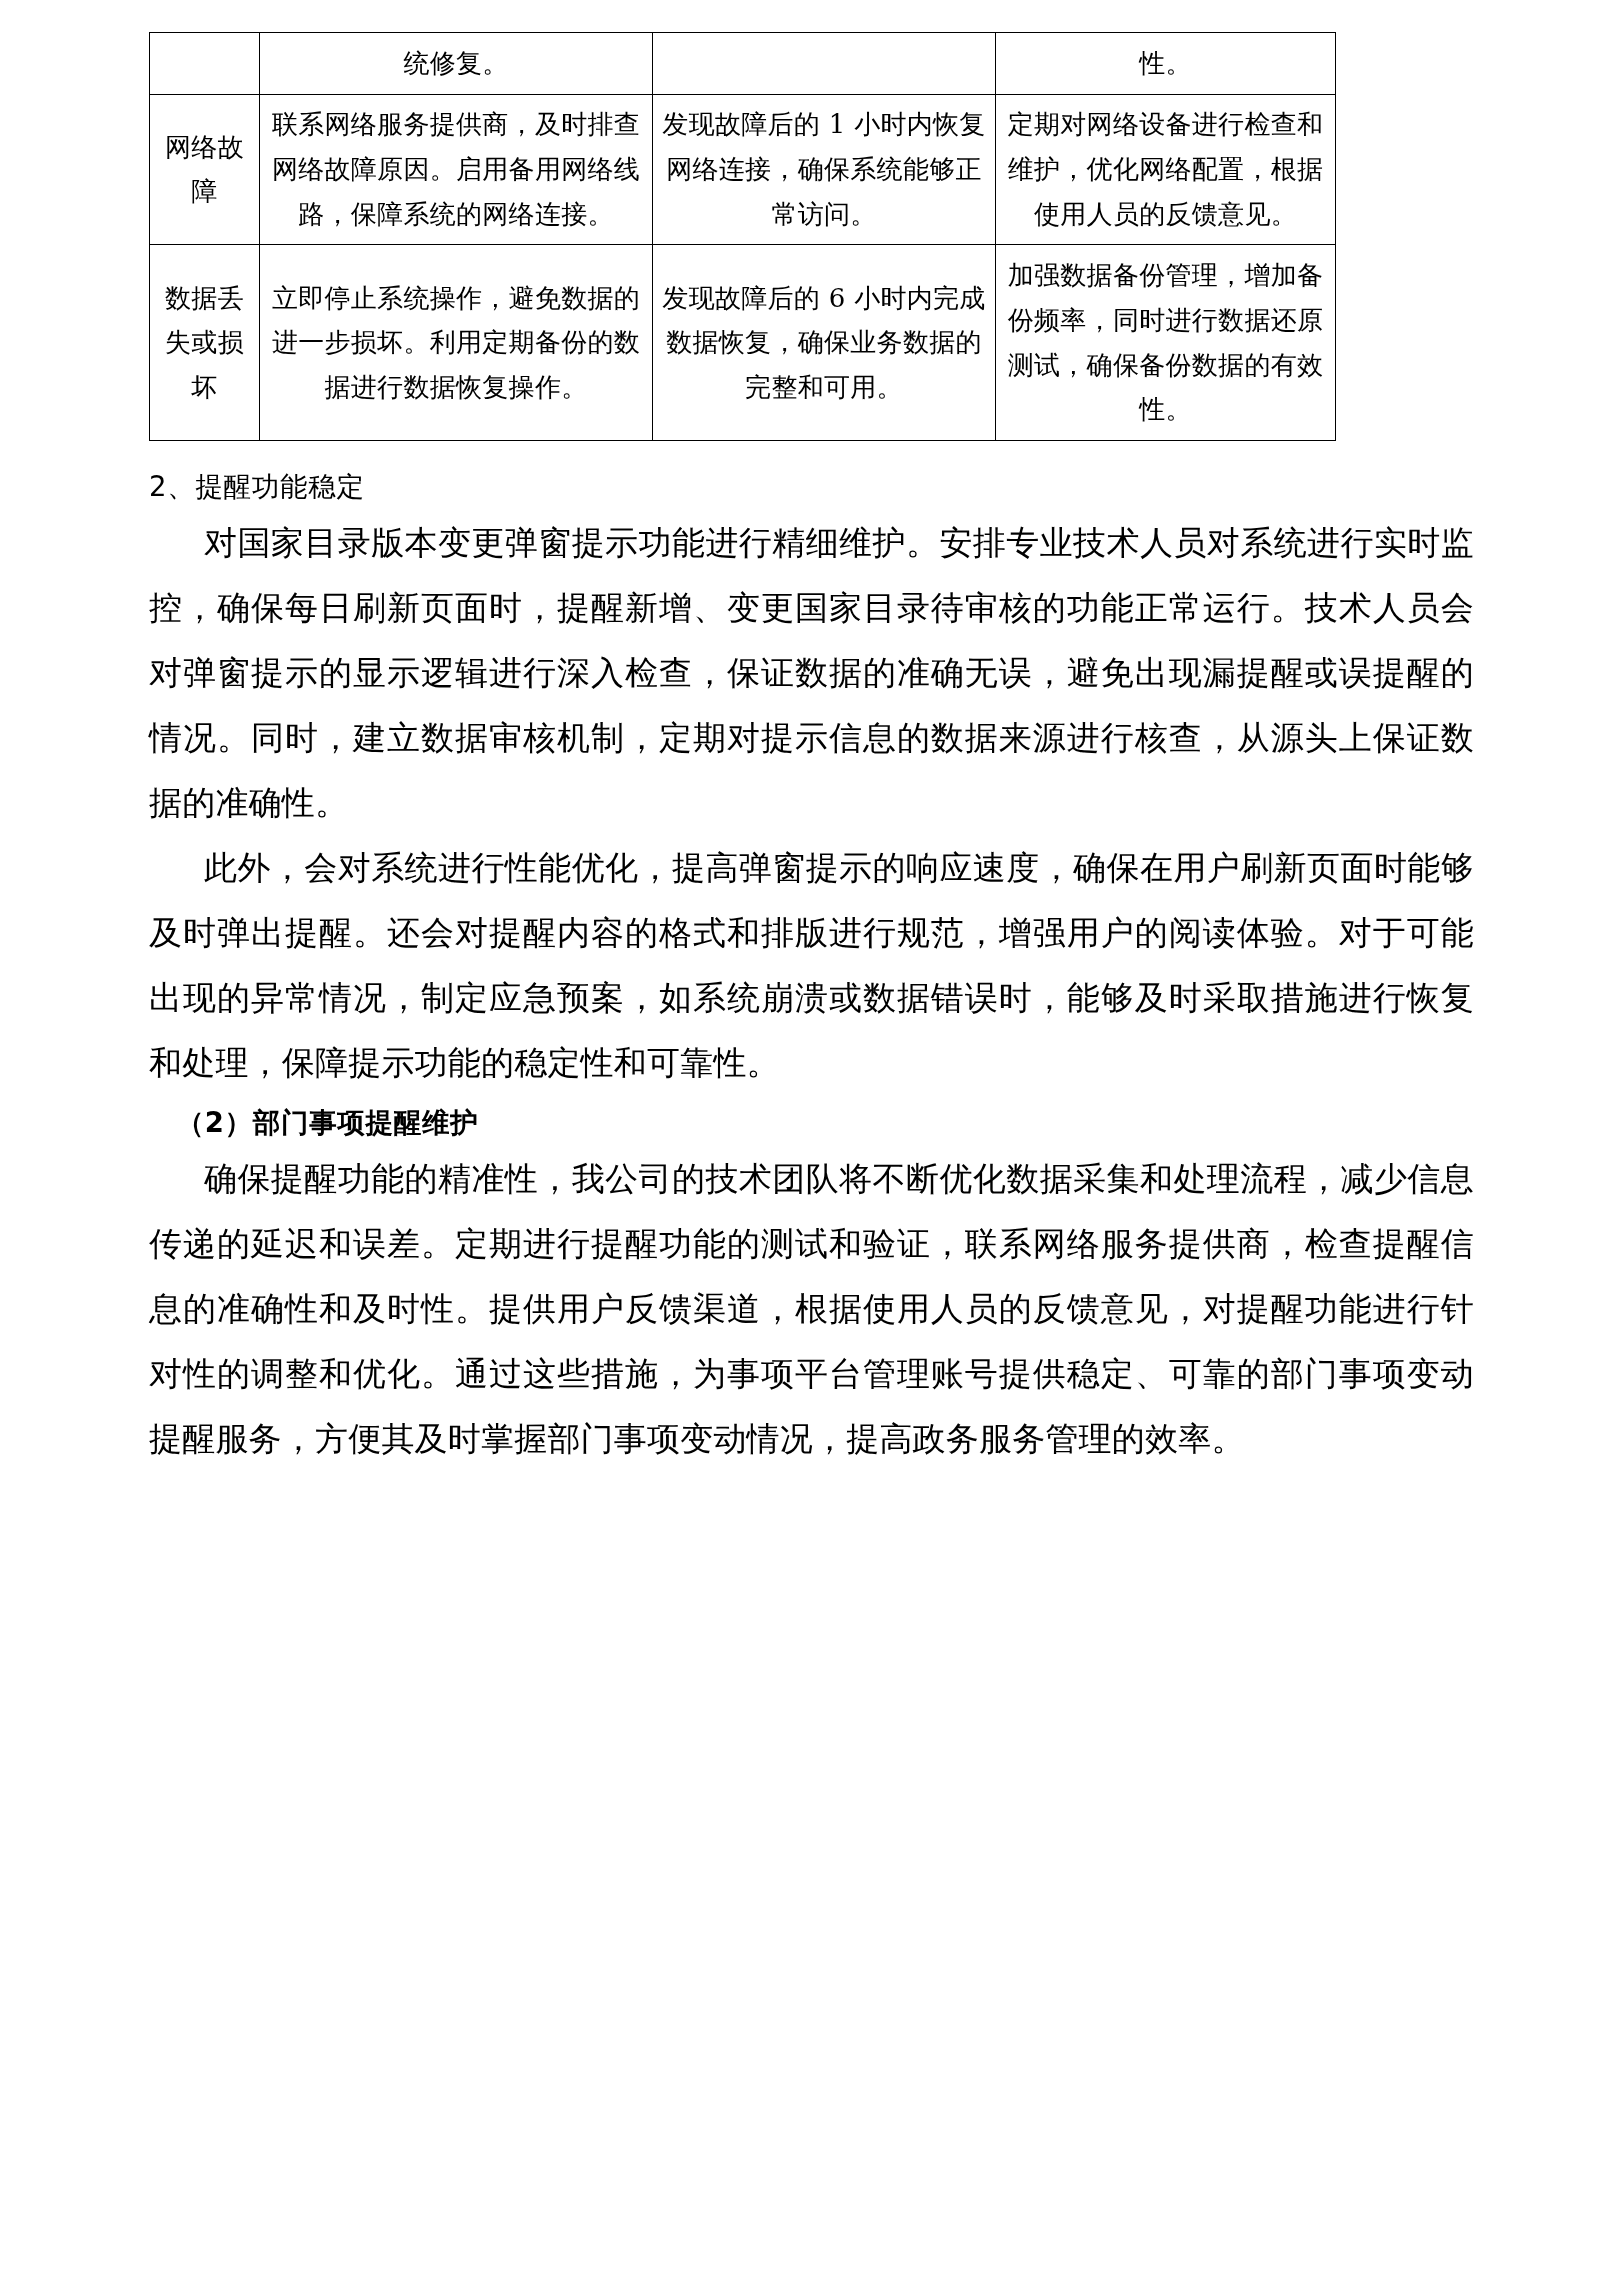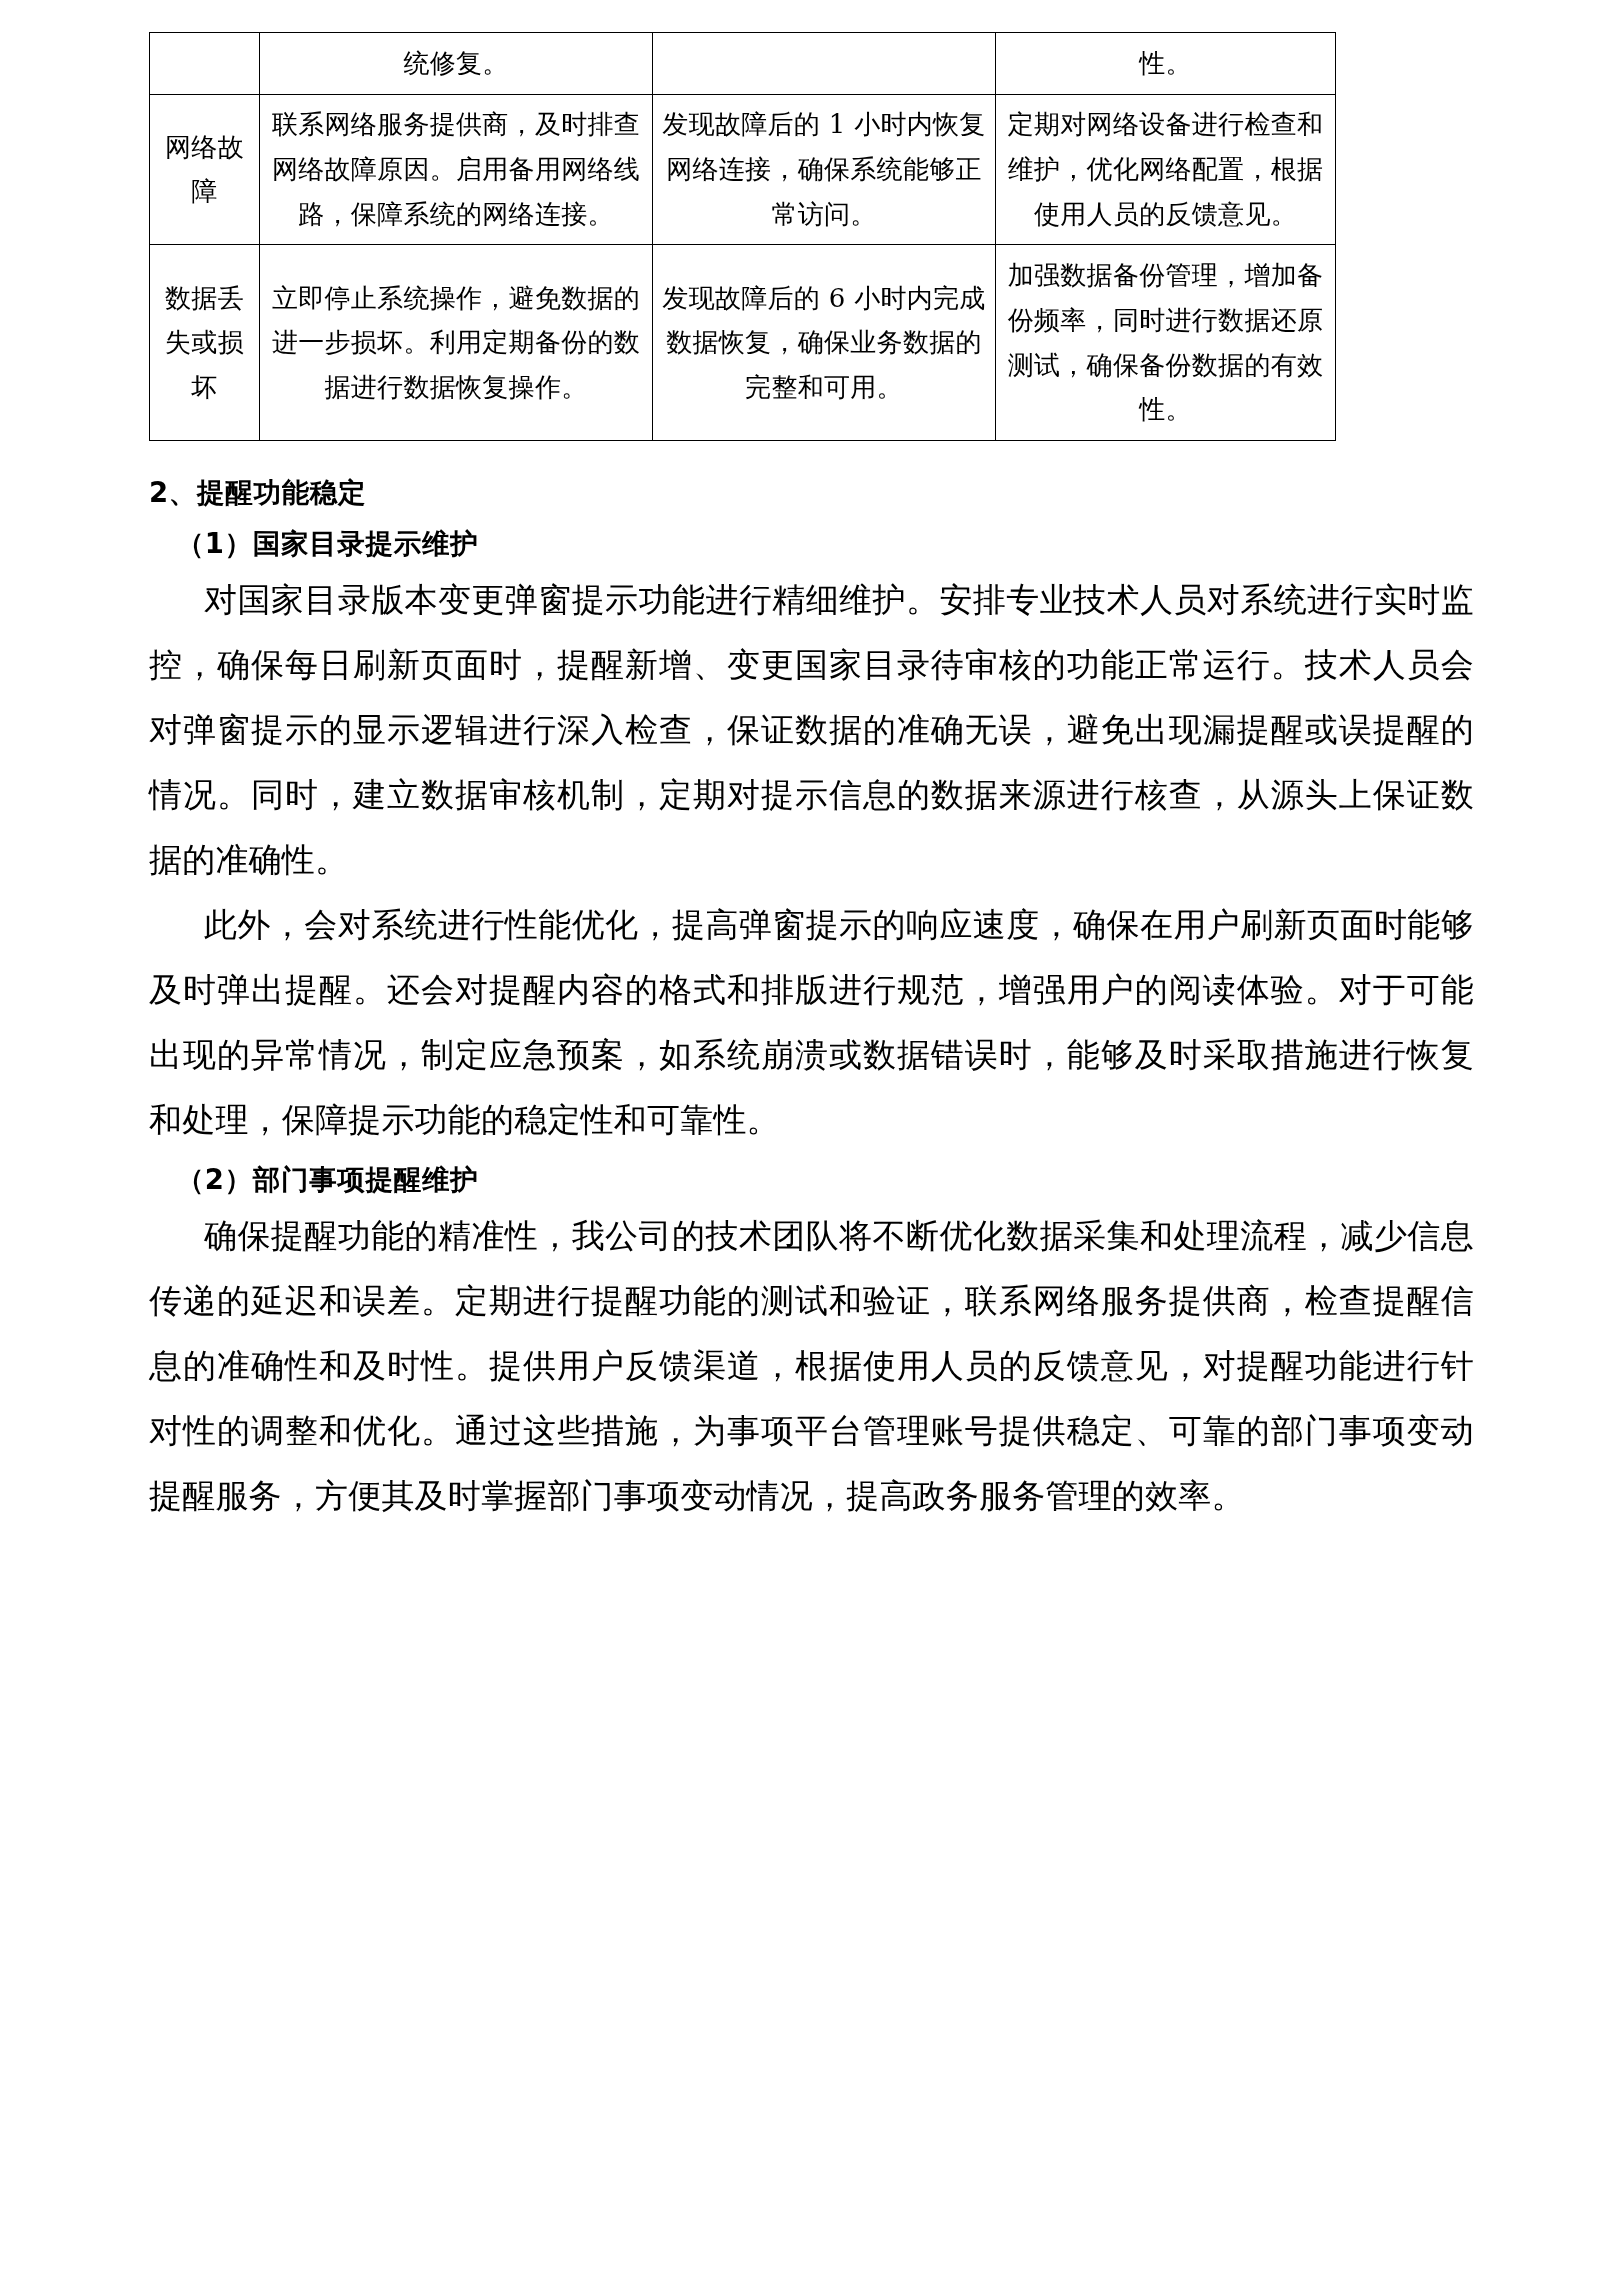--- a/index.html
+++ b/index.html
@@ -49,23 +49,23 @@
   td.cell-label {
     text-align: center;
   }
   td.cell-body {
     text-align: center;
   }
 
   
   .h-level2 {
     font-size: 27.5px;
-    font-weight: bold;
+    font-weight: normal;
     line-height: 1.75;
-    margin: 27px 0 0 0;
+    margin: 21px 0 0 0;
     letter-spacing: 0.7px;
     font-family: "DejaVu Sans", "Liberation Sans", sans-serif;
   }
   .h-level3 {
     font-size: 27.5px;
     font-weight: bold;
     line-height: 1.75;
     margin: 2.6px 0 0 0;
     text-indent: 27.5px;
     letter-spacing: 0.7px;
@@ -112,21 +112,20 @@
         <td class="cell-label col-a">数据丢失或损坏</td>
         <td class="cell-body col-b">立即停止系统操作，避免数据的进一步损坏。利用定期备份的数据进行数据恢复操作。</td>
         <td class="cell-body col-c">发现故障后的 6 小时内完成数据恢复，确保业务数据的完整和可用。</td>
         <td class="cell-body col-d">加强数据备份管理，增加备份频率，同时进行数据还原测试，确保备份数据的有效性。</td>
       </tr>
     </tbody>
   </table>
 
   <h2 class="h-level2">2、提醒功能稳定</h2>
 
-  <h3 class="h-level3">（1）国家目录提示维护</h3>
 
   <p class="body-par">对国家目录版本变更弹窗提示功能进行精细维护。安排专业技术人员对系统进行实时监控，确保每日刷新页面时，提醒新增、变更国家目录待审核的功能正常运行。技术人员会对弹窗提示的显示逻辑进行深入检查，保证数据的准确无误，避免出现漏提醒或误提醒的情况。同时，建立数据审核机制，定期对提示信息的数据来源进行核查，从源头上保证数据的准确性。</p>
 
   <p class="body-par">此外，会对系统进行性能优化，提高弹窗提示的响应速度，确保在用户刷新页面时能够及时弹出提醒。还会对提醒内容的格式和排版进行规范，增强用户的阅读体验。对于可能出现的异常情况，制定应急预案，如系统崩溃或数据错误时，能够及时采取措施进行恢复和处理，保障提示功能的稳定性和可靠性。</p>
 
   <h3 class="h-level3">（2）部门事项提醒维护</h3>
 
 
   <p class="body-par">确保提醒功能的精准性，我公司的技术团队将不断优化数据采集和处理流程，减少信息传递的延迟和误差。定期进行提醒功能的测试和验证，联系网络服务提供商，检查提醒信息的准确性和及时性。提供用户反馈渠道，根据使用人员的反馈意见，对提醒功能进行针对性的调整和优化。通过这些措施，为事项平台管理账号提供稳定、可靠的部门事项变动提醒服务，方便其及时掌握部门事项变动情况，提高政务服务管理的效率。</p>
 

